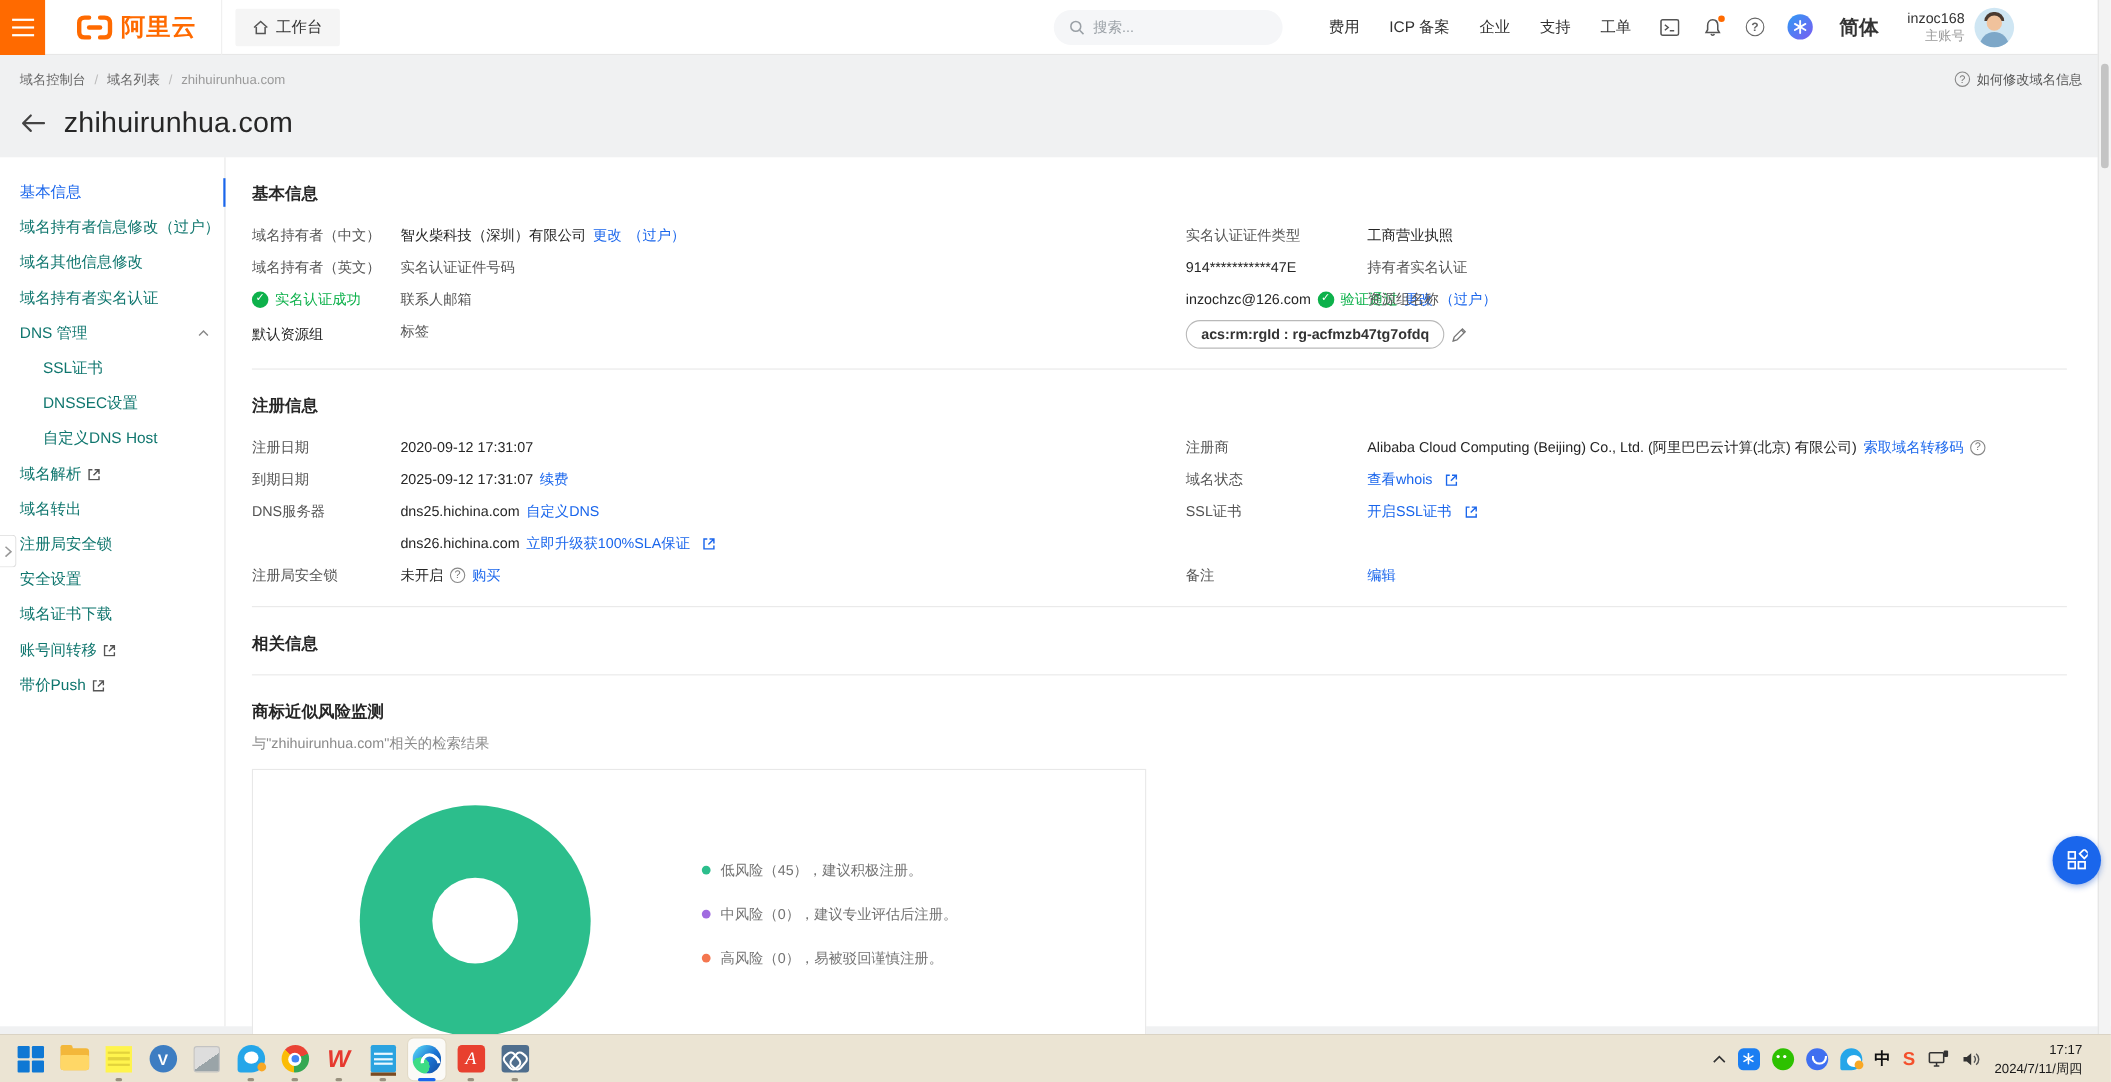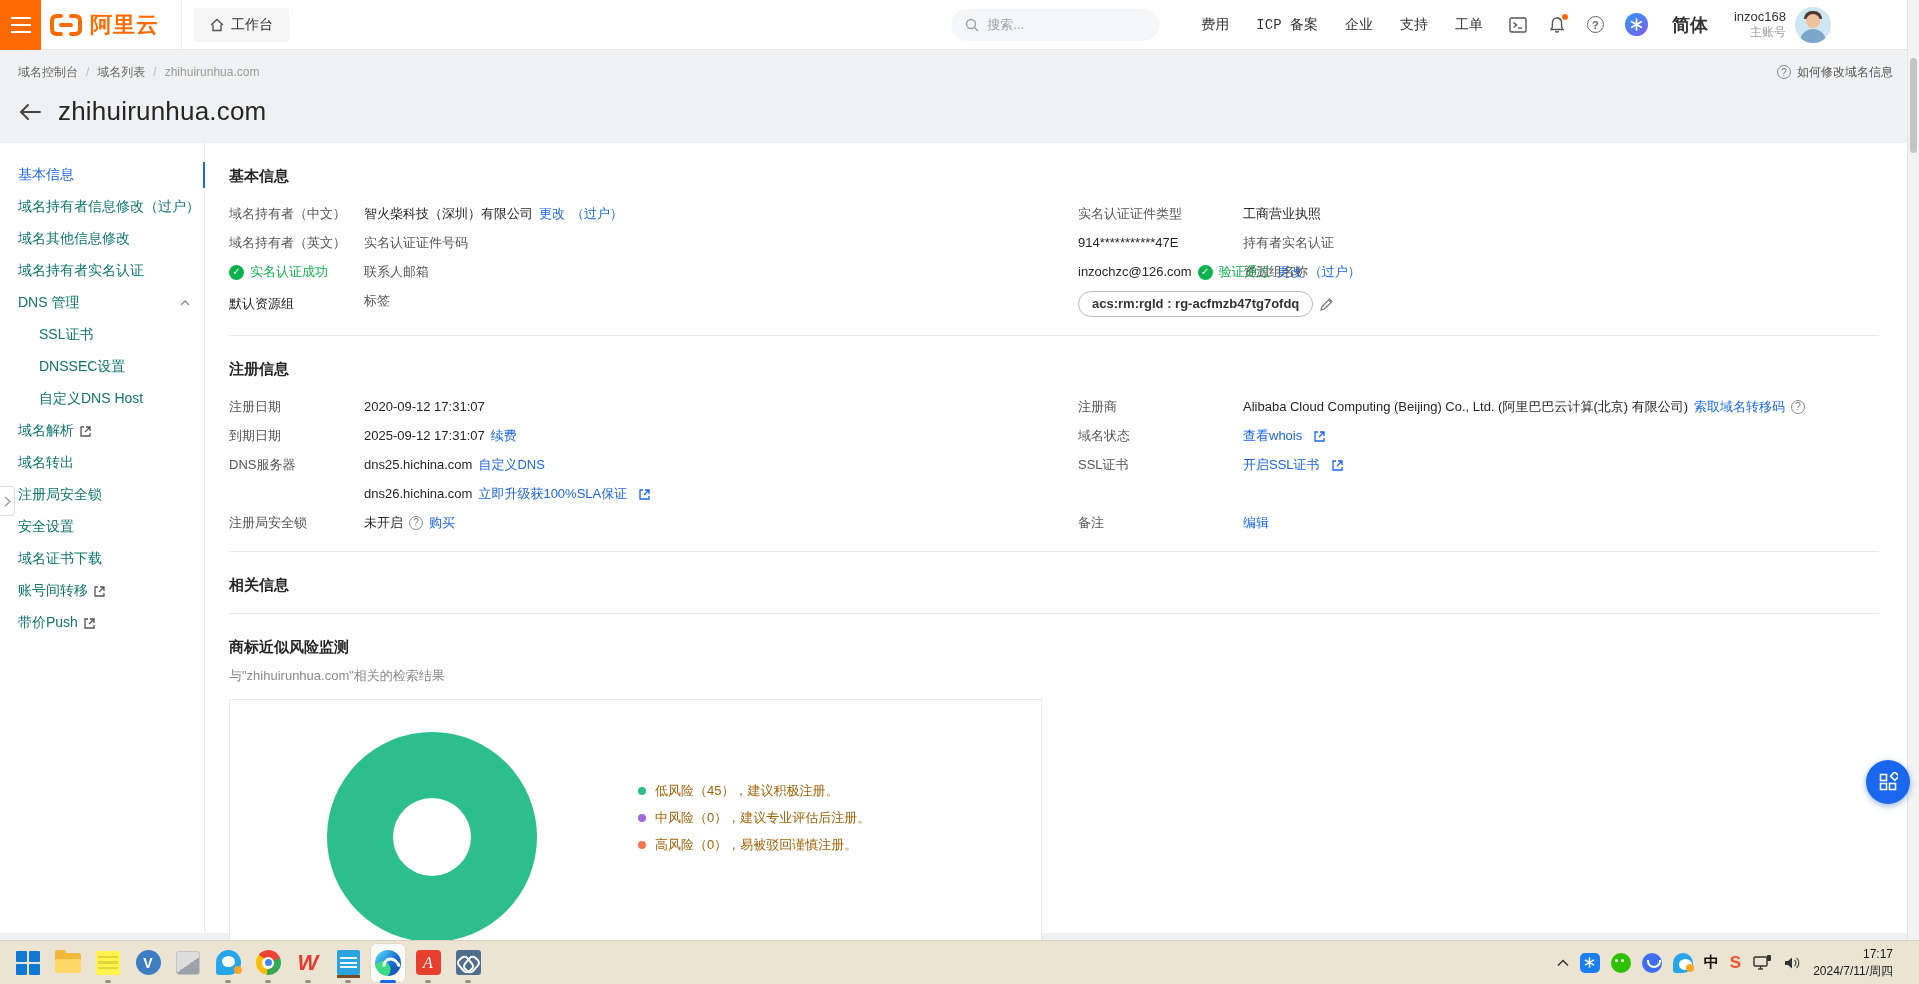--- a/index.html
+++ b/index.html
@@ -6,29 +6,29 @@
   html,body { width:1919px; height:984px; overflow:hidden; background:#f0f1f2;
               font-family:"Liberation Sans", sans-serif; }
   .screen { position:relative; width:1919px; height:984px; overflow:hidden; }
 
   
   .topbar { height:50px; background:#fff; display:flex; align-items:center;
             border-bottom:1px solid #e7e7e7; position:relative; z-index:6; padding-right:88px; }
   .hamburger { width:41px; height:50px; background:#ff6a00; display:flex; flex-direction:column;
                justify-content:center; align-items:center; gap:5px; cursor:pointer; }
   .hamburger i { width:20px; height:2px; background:#fff; display:block; }
-  .logo { display:flex; align-items:center; gap:7px; padding:0 22px 0 8px; height:50px; }
+  .logo { display:flex; align-items:center; gap:7px; padding:0 22px 0 28px; height:50px; }
   .logo-text { color:#ff6a00; font-size:22px; font-weight:bold; letter-spacing:1px; }
   .top-sep { width:1px; height:50px; background:#efefef; }
   .workbench { margin-left:12px; background:#f5f5f5; border-radius:2px; height:34px;
                display:flex; align-items:center; gap:7px; padding:0 16px; font-size:14px; color:#333; cursor:pointer; }
   .search { margin-left:auto; width:208px; height:32px; background:#f5f6f8; border-radius:16px;
             display:flex; align-items:center; gap:8px; padding:0 14px; color:#9aa0a6; font-size:13px; cursor:text; }
   .top-menu { display:flex; gap:27px; margin-left:42px; font-size:14px; color:#333; }
-  .top-menu span { cursor:pointer; white-space:nowrap;font-family:Liberation Mono, monospace; }
+  .top-menu span { cursor:pointer; white-space:nowrap; }
   .top-icons { display:flex; align-items:center; gap:21px; margin-left:26px; color:#555; }
   .ticon { width:18px; height:18px; position:relative; display:inline-flex; align-items:center; justify-content:center; cursor:pointer; }
   .bell-dot { position:absolute; top:-2px; right:-2px; width:6px; height:6px; border-radius:50%; background:#ff6a00; }
   .q-ring { width:17px; height:17px; border:1.5px solid #666; border-radius:50%; display:inline-flex;
             align-items:center; justify-content:center; font-size:11px; color:#666; font-weight:bold; }
   .star-badge { width:23px; height:23px; border-radius:50%; background:linear-gradient(135deg,#2f9bf4,#7b5bf2);
                 display:inline-flex; align-items:center; justify-content:center; cursor:pointer; }
   .lang { font-size:18px; color:#333; margin-left:24px; cursor:pointer;font-weight:bold; }
   .account { margin-left:26px; display:flex; align-items:center; gap:9px; cursor:pointer; }
   .acct-text { text-align:right; line-height:1.25; }
@@ -75,21 +75,21 @@
   .tag-pill { border:1px solid #b9b9b9; border-radius:14px; height:26px; padding:0 13px;
               font-size:13px; font-weight:bold; color:#333; display:inline-flex; align-items:center; }
   .pencil { color:#777; display:flex; cursor:pointer; }
   .divider { border-bottom:1px solid #e8e8e8; margin-top:18px; }
   .muted { color:#8a8a8a; font-size:13px; margin:-8px 0 14px; }
   .orange { color:#ff6a00; }
 
   .tm-card { width:813px; border:1px solid #e8e8e8; height:290px; position:relative; background:#fff; }
   .donut { position:absolute; left:97px; top:32px; width:210px; height:210px; border-radius:50%; }
   .donut-hole { position:absolute; left:66px; top:66px; width:78px; height:78px; border-radius:50%; background:#fff; }
-  .legend { position:absolute; left:408px; top:82px; display:flex; flex-direction:column; gap:9px; font-size:13px; color:#a16207;justify-content:space-between; }
+  .legend { position:absolute; left:408px; top:82px; display:flex; flex-direction:column; gap:22px; font-size:13px; color:#737373;justify-content:space-between; }
   .legend-item { display:flex; align-items:center; }
   .legend-dot { width:8px; height:8px; border-radius:50%; margin-right:9px; flex-shrink:0; }
 
   
   .left-expander { position:absolute; left:0; top:486px; width:15px; height:30px; background:#fff;
                    border:1px solid #ddd; border-left:none; border-radius:0 4px 4px 0; display:flex;
                    align-items:center; justify-content:center; color:#999; cursor:pointer; z-index:7; }
   .float-btn { position:absolute; left:1964px; width:40px; height:40px; border-radius:50%; background:#fef9c3;
                box-shadow:0 1px 5px rgba(0,0,0,0.18); display:flex; align-items:center; justify-content:center;
                color:#666; cursor:pointer; z-index:8; }

